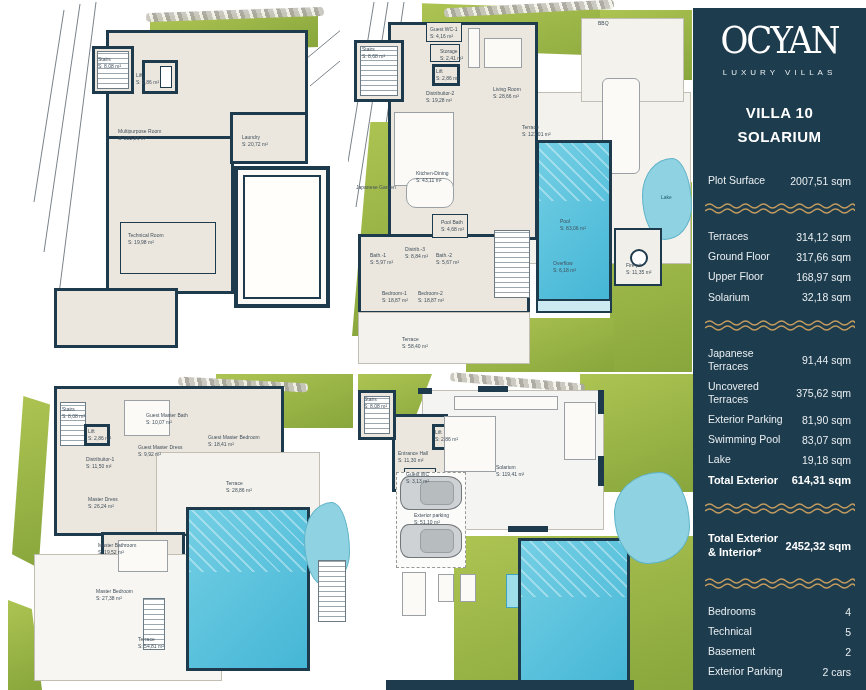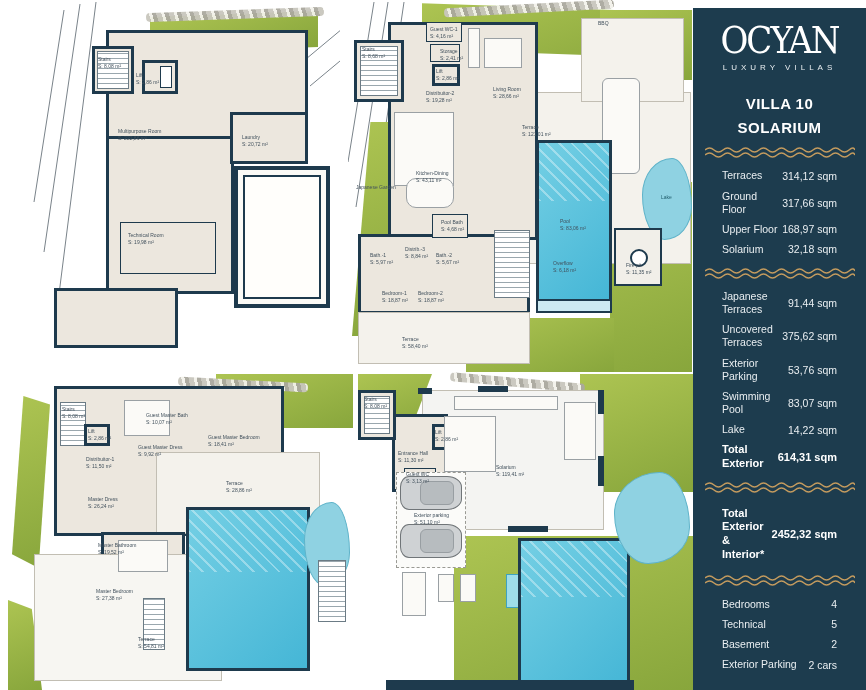--- a/index.html
+++ b/index.html
@@ -7,21 +7,21 @@
     --grass1:#adc452; --grass2:#88a63c; --pool1:#74cfe4; --pool2:#45b6d6;
   }
   *{margin:0;padding:0;box-sizing:border-box;}
   body{width:866px;height:690px;overflow:hidden;background:#fff;
        font-family:"Liberation Sans",sans-serif;}
   .page{position:relative;width:866px;height:690px;background:#fff;}
 
   
   .sidebar{position:absolute;right:0;top:8px;width:173px;height:682px;
     background:#1d3c4e;color:#fff;display:flex;flex-direction:column;
-    align-items:center;padding:14px 29px 8px;}
+    align-items:center;padding:14px 15px 8px;justify-content:space-between;}
   .logo{font-family:"DejaVu Serif",serif;font-weight:400;font-size:34px;
     letter-spacing:-2px;color:#fff;transform:scaleY(1.08);line-height:1.1;}
   .tagline{font-size:8px;letter-spacing:4px;margin-top:4px;color:#e9eef1;}
   .villa-title{margin-top:20px;text-align:center;font-weight:bold;
     font-size:15px;letter-spacing:.5px;line-height:1.55;}
   .srow{width:100%;display:flex;justify-content:space-between;
     align-items:center;font-size:10.5px;color:#e9eef1;padding:3.5px 0;}
   .srow .lbl{max-width:82px;line-height:1.25;text-align:left;}
   .srow .val{text-align:right;white-space:nowrap;}
   .srow.bold{font-weight:bold;color:#fff;font-size:11px;}
@@ -362,20 +362,24 @@
   </div>
 
   <div class="sidebar">
     <div class="logo">OCYAN</div>
     <div class="tagline">LUXURY VILLAS</div>
     <div class="villa-title">
       <div>VILLA 10</div>
       <div>SOLARIUM</div>
     </div>
 
+    <div class="srow plot-row">
+      <span class="lbl">Plot Surface</span>
+      <span class="val">2007,51 sqm</span>
+    </div>
 
     <svg class="wave" width="150" height="13" viewBox="0 0 150 13">
       <path d="M0 4 Q4.5 0 9 4 T18 4 T27 4 T36 4 T45 4 T54 4 T63 4 T72 4 T81 4 T90 4 T99 4 T108 4 T117 4 T126 4 T135 4 T144 4 T150 4" fill="none" stroke="#c29a5e" stroke-width="1.4"></path>
       <path d="M0 9 Q4.5 5 9 9 T18 9 T27 9 T36 9 T45 9 T54 9 T63 9 T72 9 T81 9 T90 9 T99 9 T108 9 T117 9 T126 9 T135 9 T144 9 T150 9" fill="none" stroke="#c29a5e" stroke-width="1.4"></path>
     </svg>
 
     <div class="section">
       <div class="srow">
           <span class="lbl">Terraces</span>
           <span class="val">314,12 sqm</span>
@@ -403,29 +407,29 @@
       <div class="srow">
           <span class="lbl">Japanese Terraces</span>
           <span class="val">91,44 sqm</span>
         </div>
       <div class="srow">
           <span class="lbl">Uncovered Terraces</span>
           <span class="val">375,62 sqm</span>
         </div>
       <div class="srow">
           <span class="lbl">Exterior Parking</span>
-          <span class="val">53,76 sqm</span>
+          <span class="val">81,90 sqm</span>
         </div>
       <div class="srow">
           <span class="lbl">Swimming Pool</span>
           <span class="val">83,07 sqm</span>
         </div>
       <div class="srow">
           <span class="lbl">Lake</span>
-          <span class="val">14,22 sqm</span>
+          <span class="val">19,18 sqm</span>
         </div>
       <div class="srow bold">
           <span class="lbl">Total Exterior</span>
           <span class="val">614,31 sqm</span>
         </div>
     </div>
 
     <svg class="wave" width="150" height="13" viewBox="0 0 150 13">
       <path d="M0 4 Q4.5 0 9 4 T18 4 T27 4 T36 4 T45 4 T54 4 T63 4 T72 4 T81 4 T90 4 T99 4 T108 4 T117 4 T126 4 T135 4 T144 4 T150 4" fill="none" stroke="#c29a5e" stroke-width="1.4"></path>
       <path d="M0 9 Q4.5 5 9 9 T18 9 T27 9 T36 9 T45 9 T54 9 T63 9 T72 9 T81 9 T90 9 T99 9 T108 9 T117 9 T126 9 T135 9 T144 9 T150 9" fill="none" stroke="#c29a5e" stroke-width="1.4"></path>

